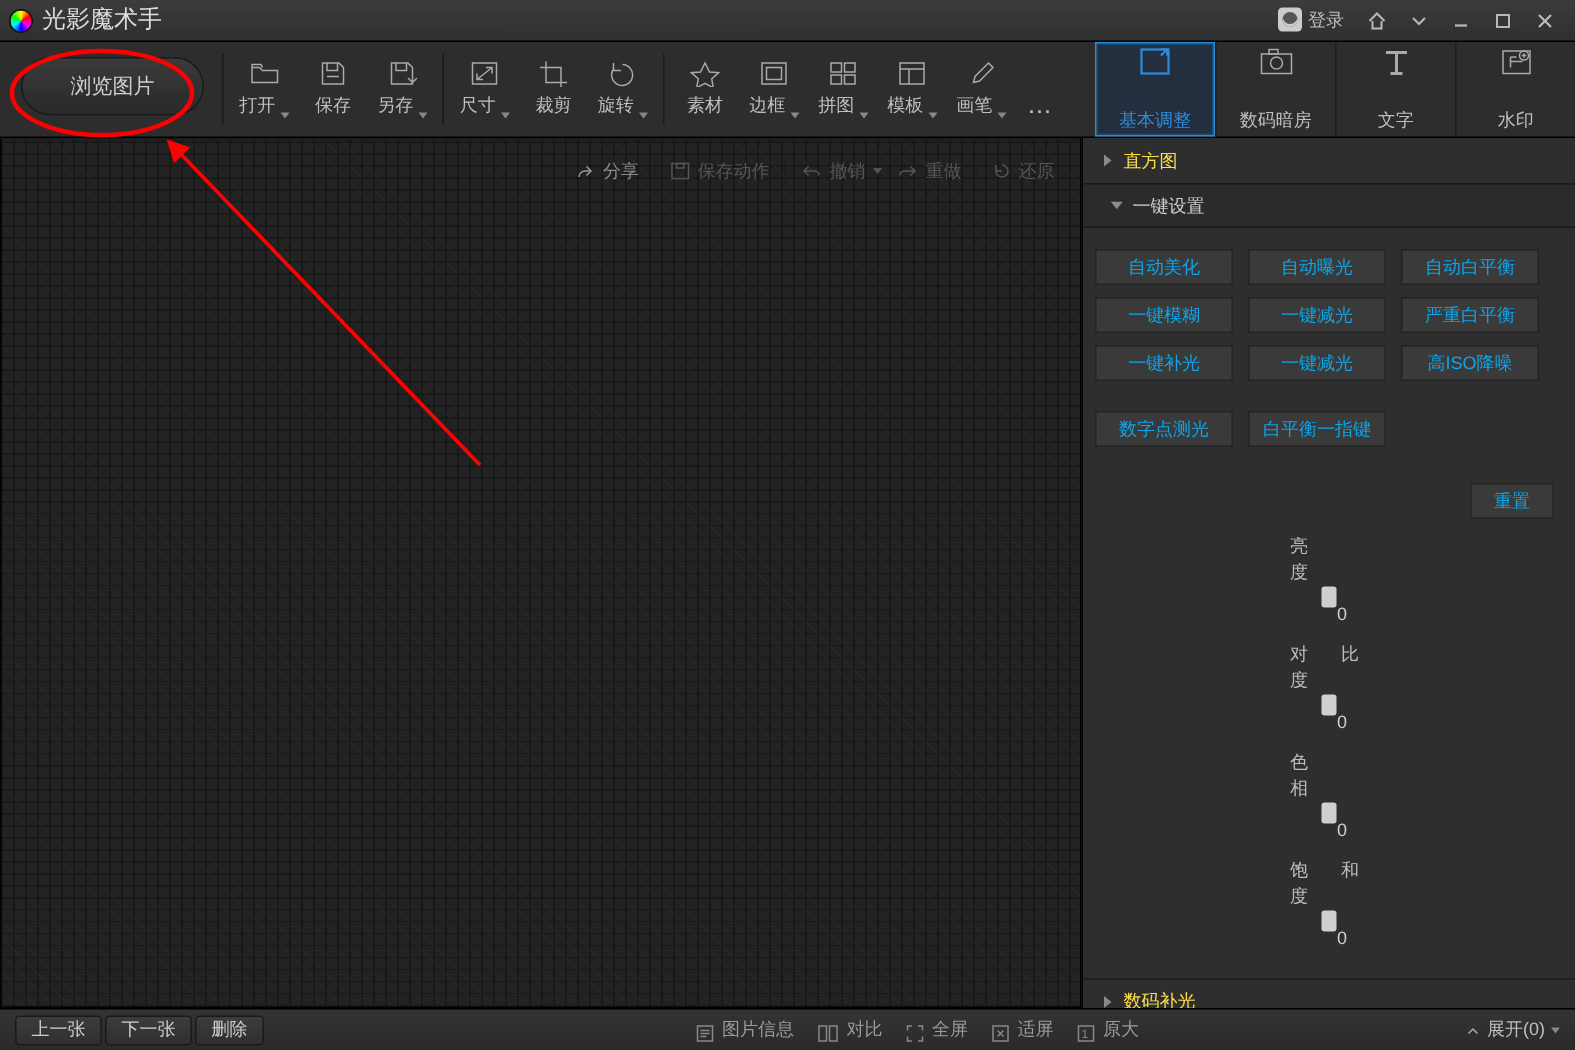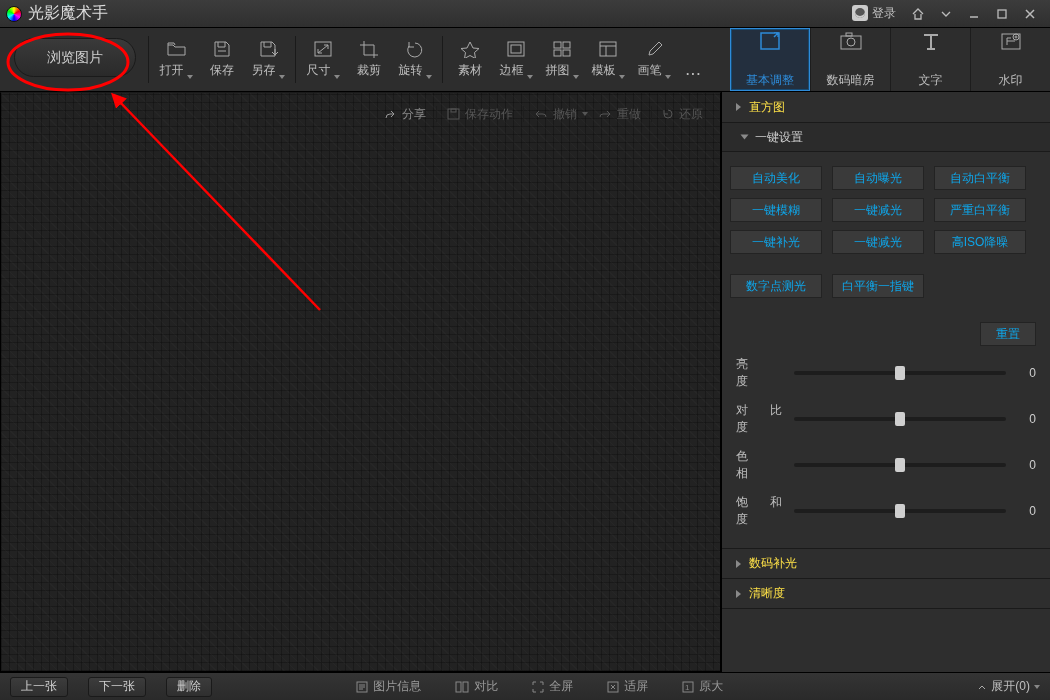--- a/index.html
+++ b/index.html
@@ -46,32 +46,32 @@
 
   
   .rpanel { position:absolute; top:92px; right:0; width:329px; bottom:28px; background:#2e2e2e; border-left:1px solid #000; overflow:hidden;}
   .section-h { height:30px; display:flex; align-items:center; gap:8px; padding:0 20px; background:#2b2b2b; border-top:1px solid #1a1a1a; border-bottom:1px solid #1a1a1a; color:#cfcfcf;}
   .tri { width:0; height:0; border-top:4px solid transparent; border-bottom:4px solid transparent; border-left:5px solid #8a8a8a; }
   .tri.open { transform: rotate(90deg); }
   .btn-grid { padding:14px 8px; display:flex; flex-wrap:wrap; gap:8px 10px; }
   .smallbtn { width: 92px; height: 24px; display:flex; align-items:center; justify-content:center; background:#3a3a3a; border:1px solid #232323; color:#0ea5e9; font-size:12px;}
   .btn-grid .spacer { width:100%; height:4px; }
   .reset-row { display:flex; justify-content:flex-end; padding:10px 14px 4px;}
-  .slider-row { display:flex; align-items:center; gap:6px; padding:6px 14px; color:#9a9a9a;}
+  .slider-row { display:flex; align-items:center; gap:6px; padding:6px 14px; color:#9a9a9a;flex-direction:column;}
   .slbl { width:52px; letter-spacing:6px; text-align:justify; color:#bfbfbf;}
   .track { flex:1; height:4px; background:#1d1d1d; border-radius:2px; position:relative;}
   .thumb { position:absolute; top:-5px; width:10px; height:14px; background:#cfcfcf; border-radius:2px; left:50%; transform:translateX(-50%);}
   .val { width:24px; text-align:right; color:#cfcfcf;}
   .exp-row { height:30px; display:flex; align-items:center; gap:8px; padding:0 14px; color:#fde047; border-top:1px solid #1a1a1a;}
 
   
-  .footer { position:absolute; left:0; right:0; bottom:0; height:28px; background: linear-gradient(#343434,#2a2a2a); border-top:1px solid #000; display:flex; align-items:center; padding:0 10px; gap:20px;}
+  .footer { position:absolute; left:0; right:0; bottom:0; height:28px; background: linear-gradient(#343434,#2a2a2a); border-top:1px solid #000; display:flex; align-items:center; padding:0 10px; gap:2px;}
   .fbtn { height:20px; padding:0 10px; display:flex; align-items:center; background:linear-gradient(#3c3c3c,#2f2f2f); border:1px solid #1a1a1a; border-radius:3px; color:#cfcfcf;}
   .footer-spacer { flex:1; }
-  .ftxt { display:flex; align-items:center; gap:5px; color:#9a9a9a; margin-right:14px;}
+  .ftxt { display:flex; align-items:flex-end; gap:5px; color:#9a9a9a; margin-right:14px;}
   .expand { display:flex; align-items:center; gap:4px;}
 
   
   .overlay { position:absolute; inset:0; pointer-events:none; }
 
   svg { display:block; }
 </style>
 </head>
 <body>
 

